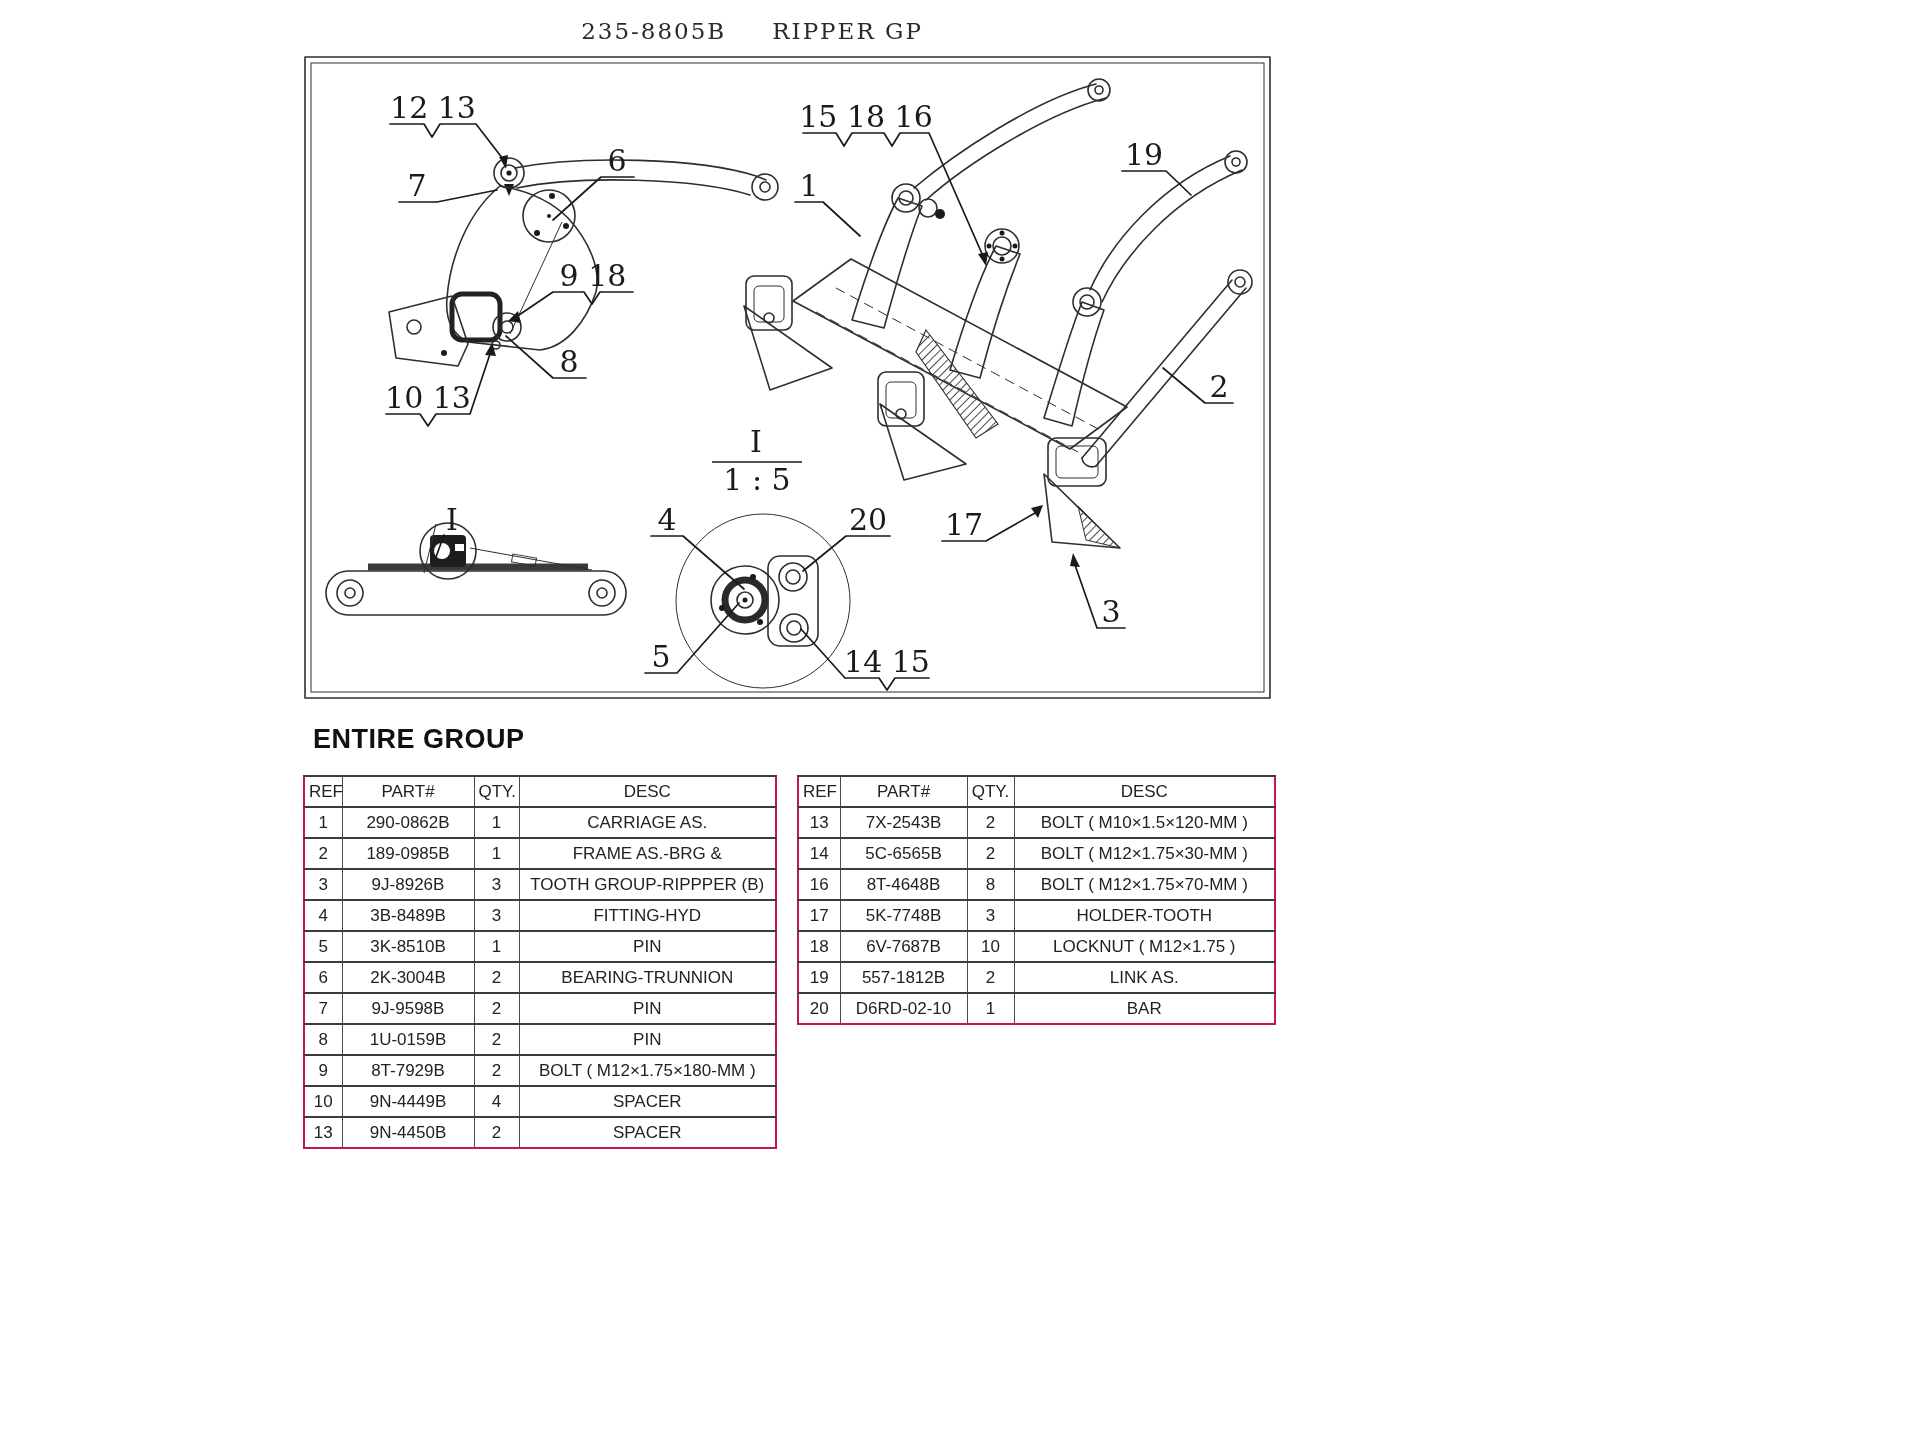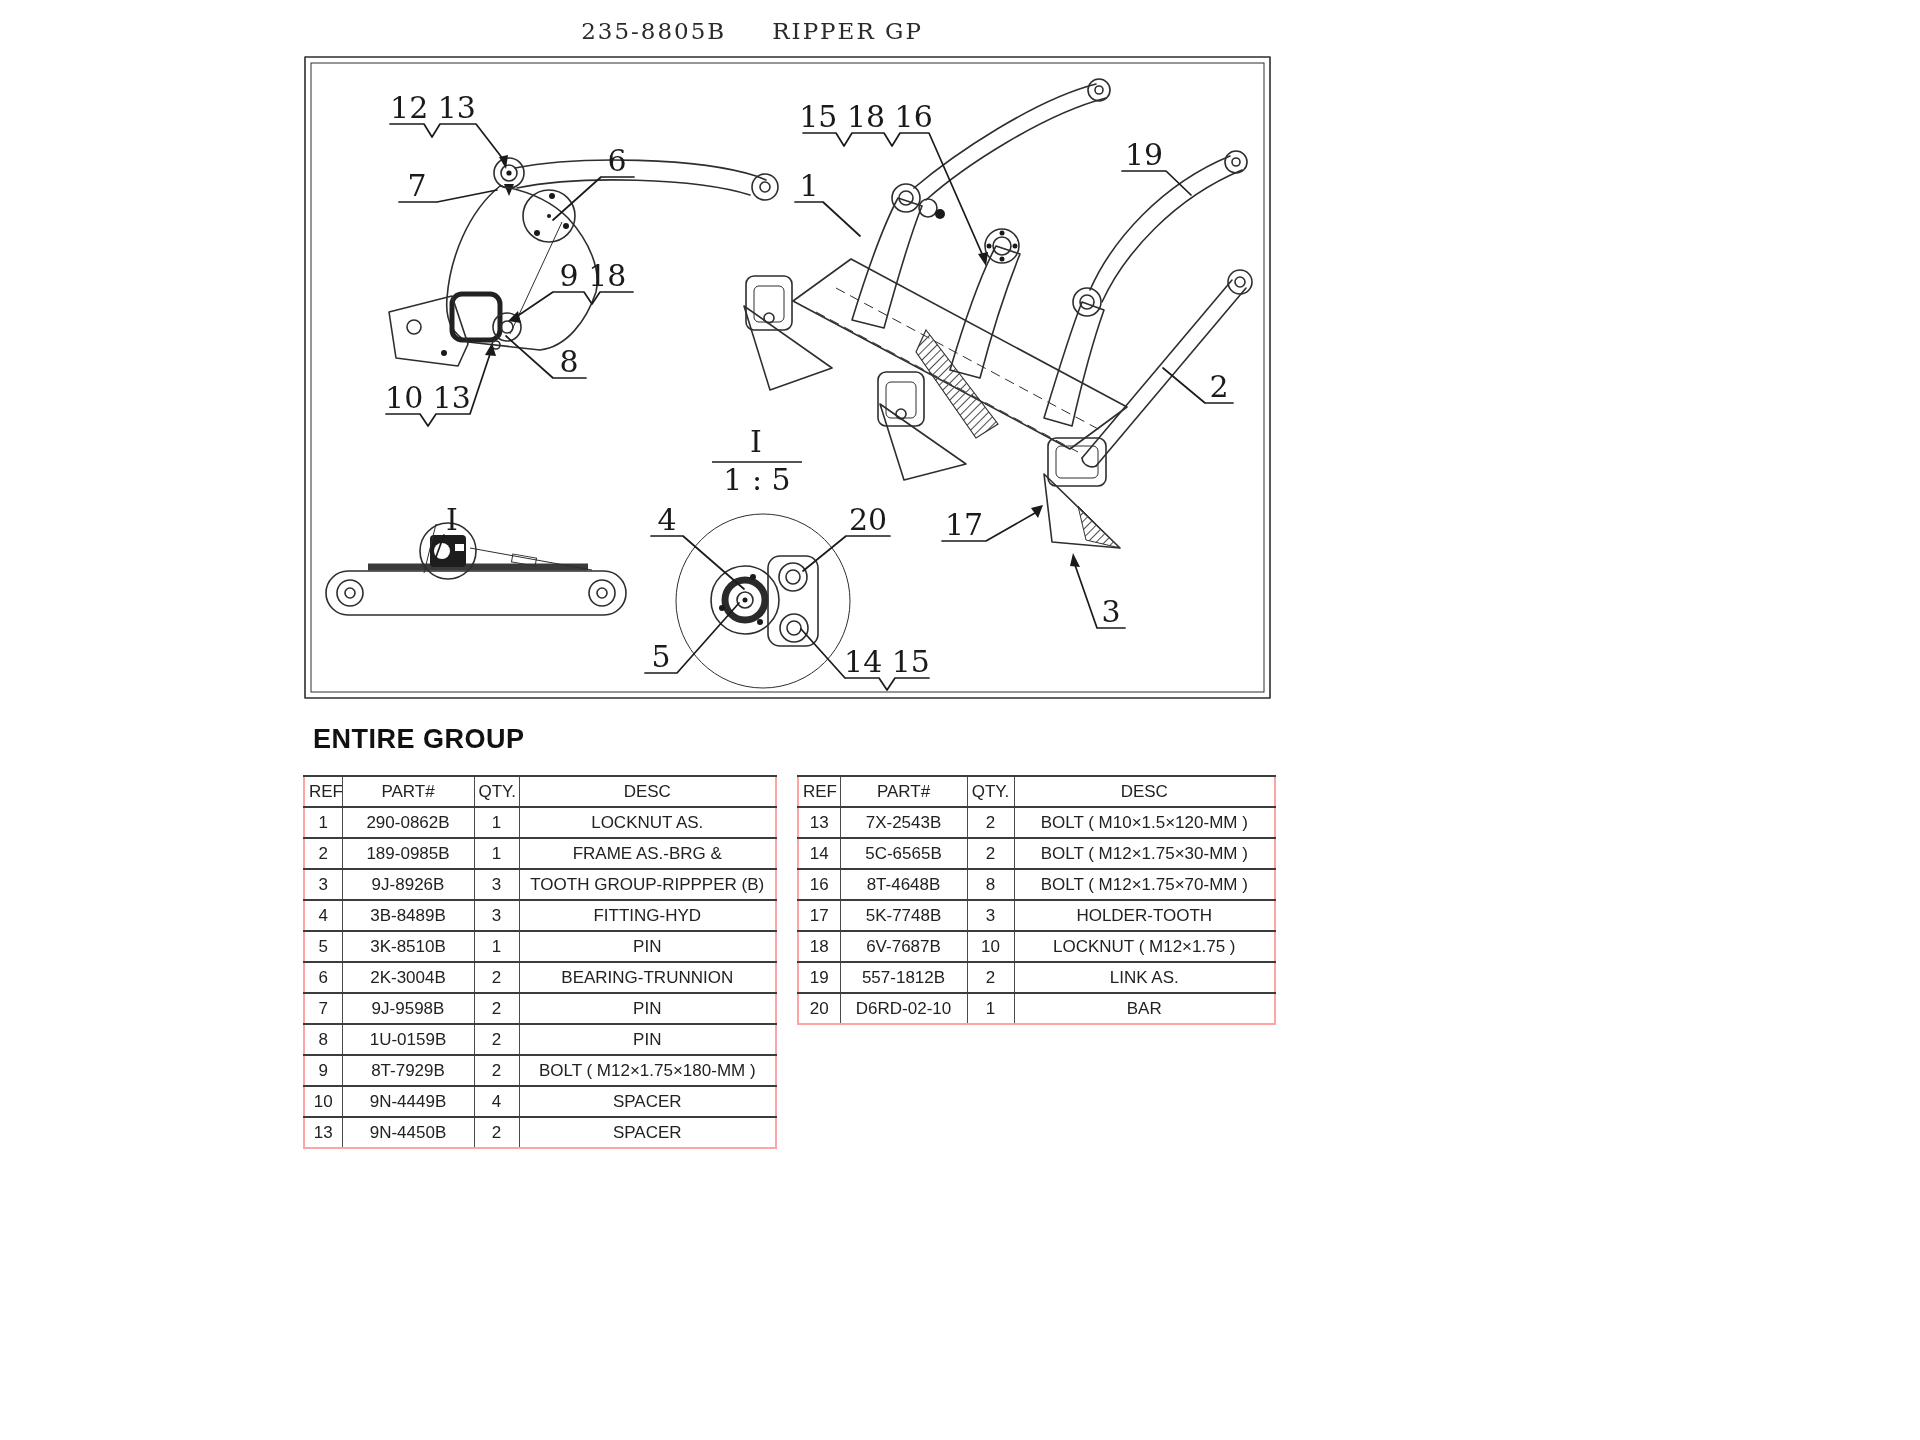--- a/index.html
+++ b/index.html
@@ -13,21 +13,21 @@
     white-space:nowrap;
   }
   .page-title .gap{margin-left:46px;}
   .diagram-svg{position:absolute;left:0;top:0;}
   .section-heading{
     position:absolute;left:313px;top:724px;
     font-size:27px;font-weight:bold;color:#111;letter-spacing:0.5px;
   }
   table.parts{
     position:absolute;border-collapse:collapse;table-layout:fixed;
-    border:2px solid #fca5a5;font-size:17px;color:#222;background:#fff;
+    border:2px solid #be185d;font-size:17px;color:#222;background:#fff;
   }
   table.parts th,table.parts td{
     border-left:1px solid #4a4a4a;border-top:2px solid #3c3c3c;
     height:29px;padding:0 4px;text-align:center;font-weight:normal;
     white-space:nowrap;overflow:hidden;
   }
   table.parts th:first-child,table.parts td:first-child{border-left:none;}
   #table-left{left:303px;top:775px;width:472px;}
   #table-right{left:797px;top:775px;width:477px;}
   #table-left col.c-ref{width:38px;}  #table-left col.c-part{width:132px;}
@@ -281,21 +281,21 @@
       <th>PART#</th>
       <th>QTY.</th>
       <th>DESC</th>
     </tr>
   </thead>
   <tbody>
       <tr>
         <td>1</td>
         <td>290-0862B</td>
         <td>1</td>
-        <td>LOCKNUT AS.</td>
+        <td>CARRIAGE AS.</td>
       </tr>
       <tr>
         <td>2</td>
         <td>189-0985B</td>
         <td>1</td>
         <td>FRAME AS.-BRG &amp;</td>
       </tr>
       <tr>
         <td>3</td>
         <td>9J-8926B</td>

